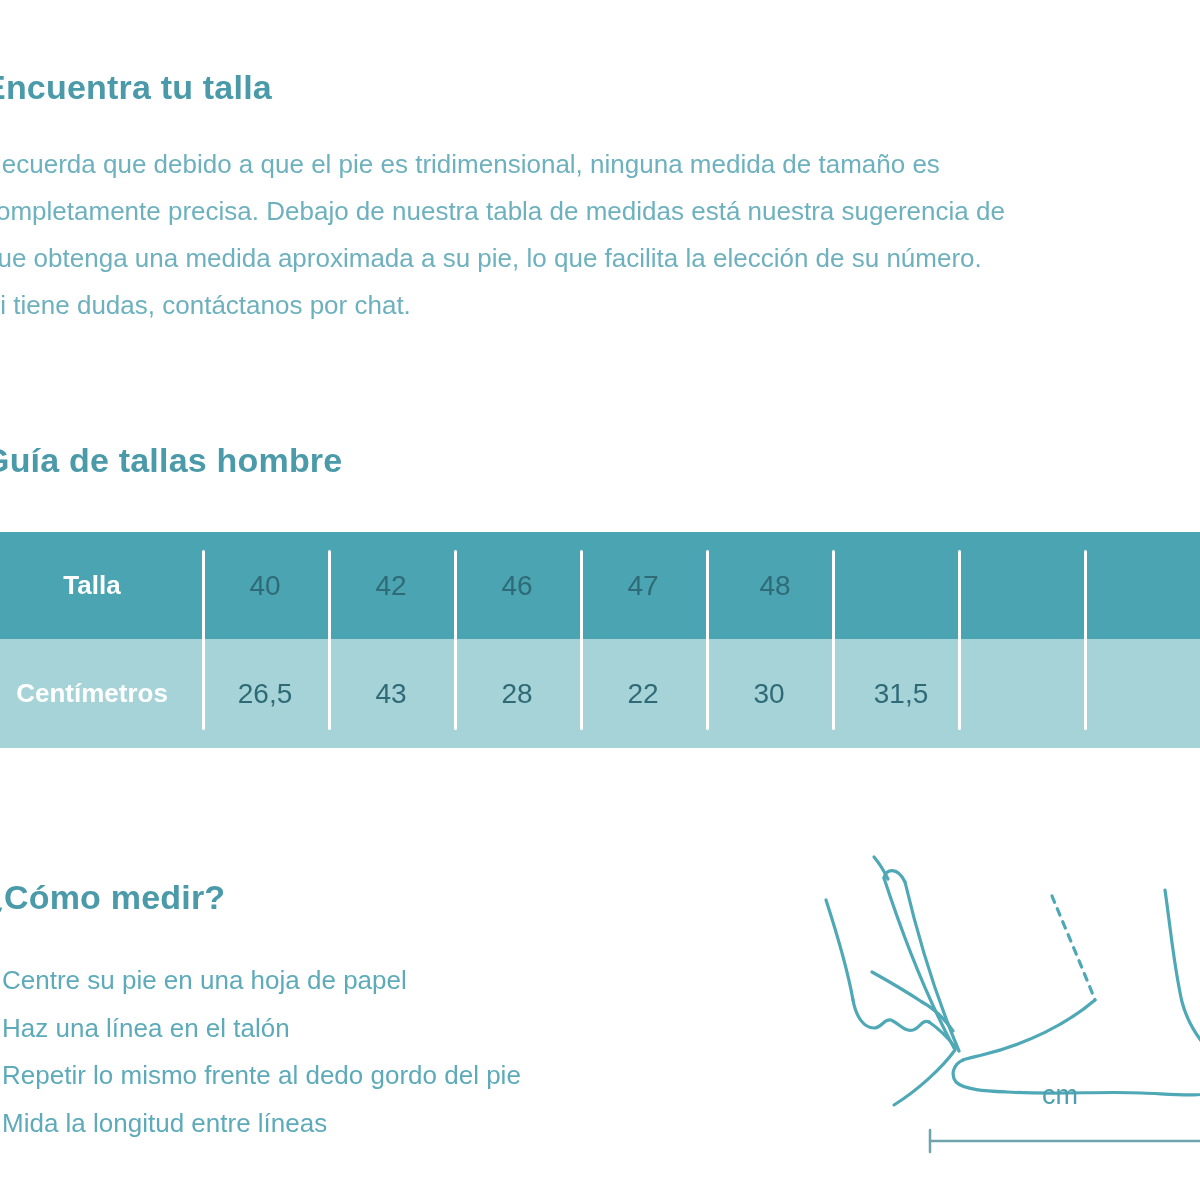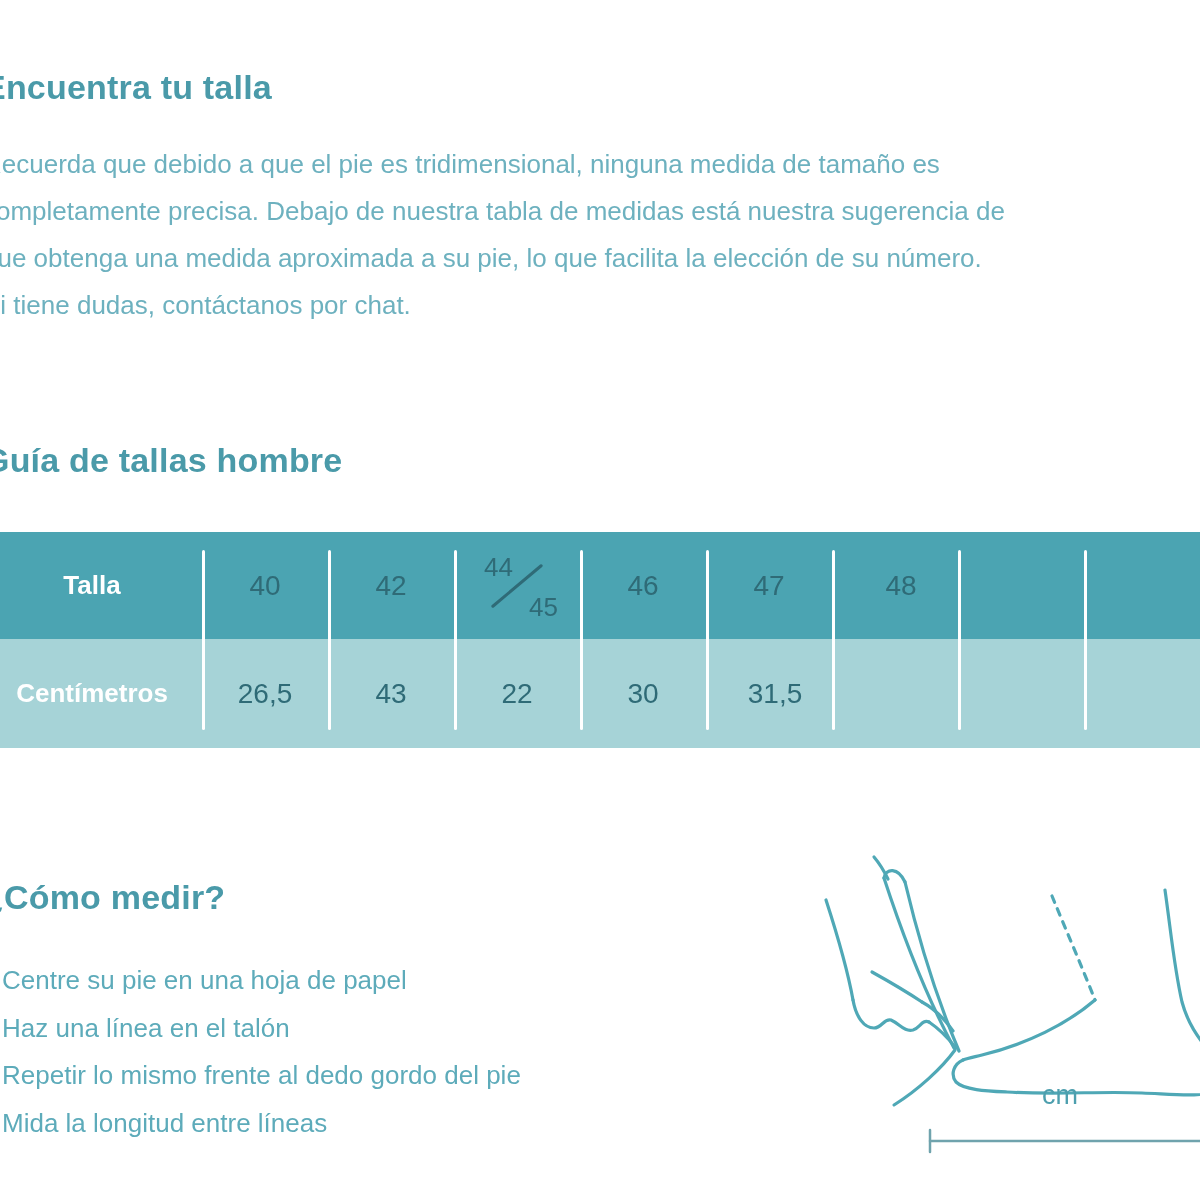--- a/index.html
+++ b/index.html
@@ -122,33 +122,29 @@
     <span>Si tiene dudas, contáctanos por chat.</span>
   </p>
 
   <h2 class="heading" id="h-guide">Guía de tallas hombre</h2>
 
   <div class="size-table">
     <div class="trow header-row">
       <div class="cell label">Talla</div>
       <div class="cell">40</div>
       <div class="cell">42</div>
-      <div class="cell frac-cell">
-        <span class="frac-top">44</span>
-        <span class="frac-slash"></span>
-        <span class="frac-bottom">45</span>
-      </div>
       <div class="cell">46</div>
       <div class="cell">47</div>
       <div class="cell last">48</div>
     </div>
     <div class="trow cm-row">
       <div class="cell label">Centímetros</div>
       <div class="cell">26,5</div>
       <div class="cell">43</div>
+      <div class="cell">28</div>
       <div class="cell">22</div>
       <div class="cell">30</div>
       <div class="cell last">31,5</div>
     </div>
     <div class="divider" style="left:220px"></div>
     <div class="divider" style="left:346px"></div>
     <div class="divider" style="left:472px"></div>
     <div class="divider" style="left:598px"></div>
     <div class="divider" style="left:724px"></div>
     <div class="divider" style="left:850px"></div>

